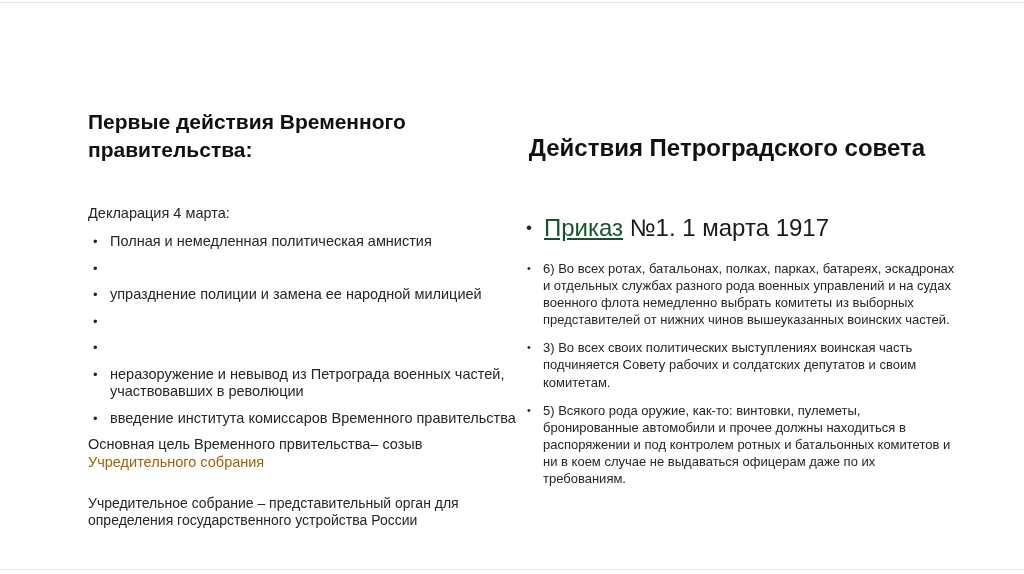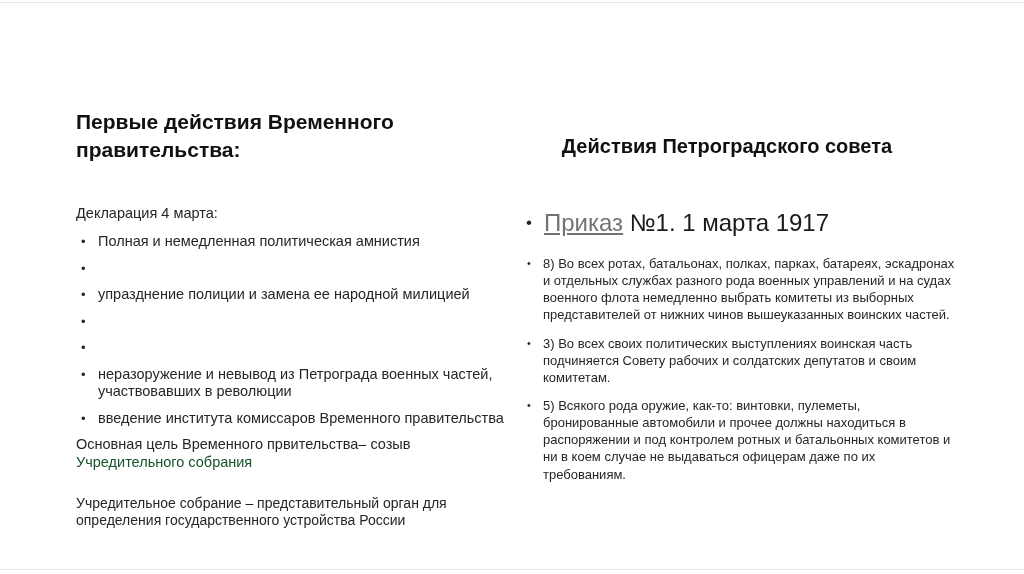--- a/index.html
+++ b/index.html
@@ -21,21 +21,21 @@
     width: 100%;
     height: 1px;
     background: #e7e7e7;
   }
   .edge-line.top { top: 2px; }
   .edge-line.bottom { top: 569px; }
 
   
   .col-left {
     position: absolute;
-    left: 76px;
+    left: 88px;
     top: 108px;
     width: 436px;
   }
   .col-left .title {
     max-width: 392px;
     font-size: 21px;
     line-height: 1.35;
     font-weight: bold;
     color: #111111;
   }
@@ -68,37 +68,37 @@
     padding-left: 5px;
     font-size: 13px;
     line-height: 1.35;
   }
   .col-left .goal {
     margin-top: 7px;
     font-size: 14.5px;
     line-height: 1.2;
   }
   .col-left .goal .highlight {
-    color: #14532d;
+    color: #a16207;
   }
   .col-left .note {
     margin-top: 24px;
     font-size: 14px;
     line-height: 1.2;
   }
 
   
   .col-right {
     position: absolute;
     left: 524px;
     top: 134px;
     width: 432px;
   }
   .col-right .title {
-    font-size: 20px;
+    font-size: 24px;
     line-height: 1.2;
     font-weight: bold;
     color: #111111;
     text-align: center;
     padding-right: 26px;
   }
   .order-row {
     display: flex;
     align-items: flex-start;
     margin-top: 51px;
@@ -110,21 +110,21 @@
     font-size: 17px;
     line-height: 1.7;
     color: #262626;
   }
   .order-row .order-text {
     font-size: 24px;
     line-height: 1.2;
     color: #1a1a1a;
   }
   .order-row a.order-link {
-    color: #737373;
+    color: #14532d;
     text-decoration: underline;
     cursor: pointer;
   }
   .col-right ul.plain {
     margin-top: 17px;
   }
   .col-right ul.plain li {
     margin-bottom: 11px;
     font-size: 13px;
     line-height: 1.32;
@@ -185,21 +185,21 @@
     <div class="title">Действия Петроградского совета</div>
 
     <div class="order-row">
       <span class="marker">•</span>
       <span class="order-text"><a class="order-link">Приказ</a><span> №1. 1 марта 1917</span></span>
     </div>
 
     <ul class="plain">
       <li>
         <span class="marker">•</span>
-        <span>8) Во всех ротах, батальонах, полках, парках, батареях, эскадронах и отдельных службах разного рода военных управлений и на судах военного флота немедленно выбрать комитеты из выборных представителей от нижних чинов вышеуказанных воинских частей.</span>
+        <span>6) Во всех ротах, батальонах, полках, парках, батареях, эскадронах и отдельных службах разного рода военных управлений и на судах военного флота немедленно выбрать комитеты из выборных представителей от нижних чинов вышеуказанных воинских частей.</span>
       </li>
       <li>
         <span class="marker">•</span>
         <span>3) Во всех своих политических выступлениях воинская часть подчиняется Совету рабочих и солдатских депутатов и своим комитетам.</span>
       </li>
       <li>
         <span class="marker">•</span>
         <span>5) Всякого рода оружие, как-то: винтовки, пулеметы, бронированные автомобили и прочее должны находиться в распоряжении и под контролем ротных и батальонных комитетов и ни в коем случае не выдаваться офицерам даже по их требованиям.</span>
       </li>
     </ul>

